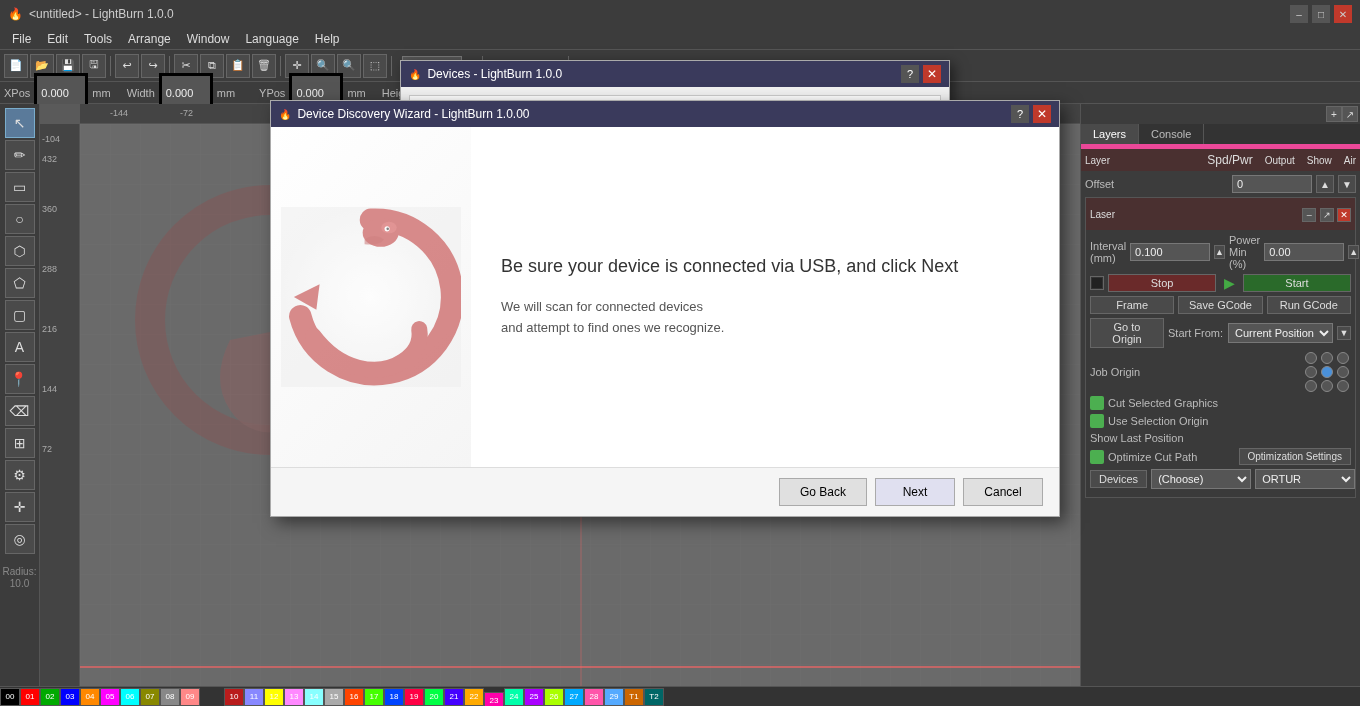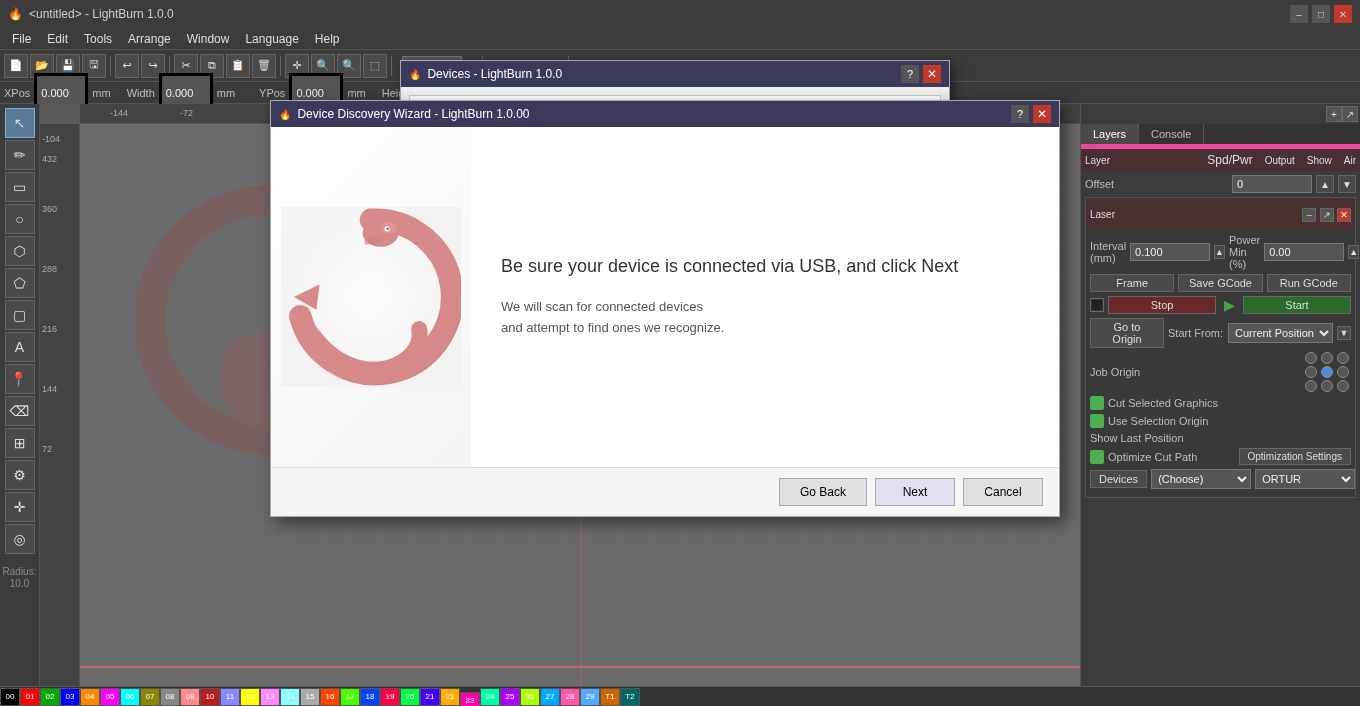--- a/index.html
+++ b/index.html
@@ -642,33 +642,33 @@
 
           <div class="ctrl-row">
             <span class="ctrl-label">Interval (mm)</span>
             <input class="ctrl-input" type="text" value="0.100" style="">
             <button style="background:#4a4a4a;border:1px solid #666;color:#ddd;width:14px;height:14px;cursor:pointer;font-size:9px;">▲</button>
             <span class="ctrl-label">Power Min (%)</span>
             <input class="ctrl-input" type="text" value="0.00" style="">
             <button style="background:#4a4a4a;border:1px solid #666;color:#ddd;width:14px;height:14px;cursor:pointer;font-size:9px;">▲</button>
           </div>
 
-          <div class="ctrl-row">
-            <button class="ctrl-btn" style="flex:1;">Frame</button>
-            <button class="ctrl-btn" style="flex:1;">Save GCode</button>
-            <button class="ctrl-btn" style="flex:1;">Run GCode</button>
-          </div>
-
           <div class="ctrl-row" style="margin-top:4px;">
             <div style="width:14px;height:14px;background:#333;border:1px solid #666;display:flex;align-items:center;justify-content:center;">
               <div style="width:10px;height:10px;background:#222;"></div>
             </div>
             <button class="ctrl-btn stop" style="flex:1;">Stop</button>
             <span style="color:#4a4;font-size:14px;margin:0 4px;">▶</span>
             <button class="ctrl-btn run" style="flex:1;">Start</button>
+          </div>
+
+          <div class="ctrl-row">
+            <button class="ctrl-btn" style="flex:1;">Frame</button>
+            <button class="ctrl-btn" style="flex:1;">Save GCode</button>
+            <button class="ctrl-btn" style="flex:1;">Run GCode</button>
           </div>
 
           <div class="ctrl-row">
             <button class="ctrl-btn" style="flex:1;">Go to Origin</button>
             <span class="ctrl-label">Start From:</span>
             <select class="start-from-select">
               <option>Current Position</option>
             </select>
             <button style="background:#4a4a4a;border:1px solid #666;color:#ddd;width:14px;height:14px;cursor:pointer;font-size:9px;">▼</button>
           </div>
@@ -728,21 +728,21 @@
 <div class="color-swatch" style="background: rgb(0, 0, 0);">00</div>
     <div class="color-swatch" style="background: rgb(255, 0, 0);">01</div>
     <div class="color-swatch" style="background: rgb(0, 170, 0);">02</div>
     <div class="color-swatch" style="background: rgb(0, 0, 255);">03</div>
     <div class="color-swatch" style="background: rgb(255, 136, 0);">04</div>
     <div class="color-swatch" style="background: rgb(255, 0, 255);">05</div>
     <div class="color-swatch" style="background: rgb(0, 255, 255);">06</div>
     <div class="color-swatch" style="background: rgb(136, 136, 0);">07</div>
     <div class="color-swatch" style="background: rgb(136, 136, 136);">08</div>
     <div class="color-swatch" style="background: rgb(255, 136, 136);">09</div>
-    <div class="color-swatch" style="background: #b91c1c;">10</div>
+    <div class="color-swatch" style="background: #b91c1c; margin-left: 24px;">10</div>
     <div class="color-swatch" style="background: rgb(136, 136, 255);">11</div>
     <div class="color-swatch" style="background: rgb(255, 255, 0);">12</div>
     <div class="color-swatch" style="background: rgb(255, 136, 255);">13</div>
     <div class="color-swatch" style="background: rgb(136, 255, 255);">14</div>
     <div class="color-swatch" style="background: rgb(170, 170, 170);">15</div>
     <div class="color-swatch" style="background: rgb(255, 68, 0);">16</div>
     <div class="color-swatch" style="background: rgb(68, 255, 0);">17</div>
     <div class="color-swatch" style="background: rgb(0, 68, 255);">18</div>
     <div class="color-swatch" style="background: rgb(255, 0, 68);">19</div>
     <div class="color-swatch" style="background: rgb(0, 255, 68);">20</div>

